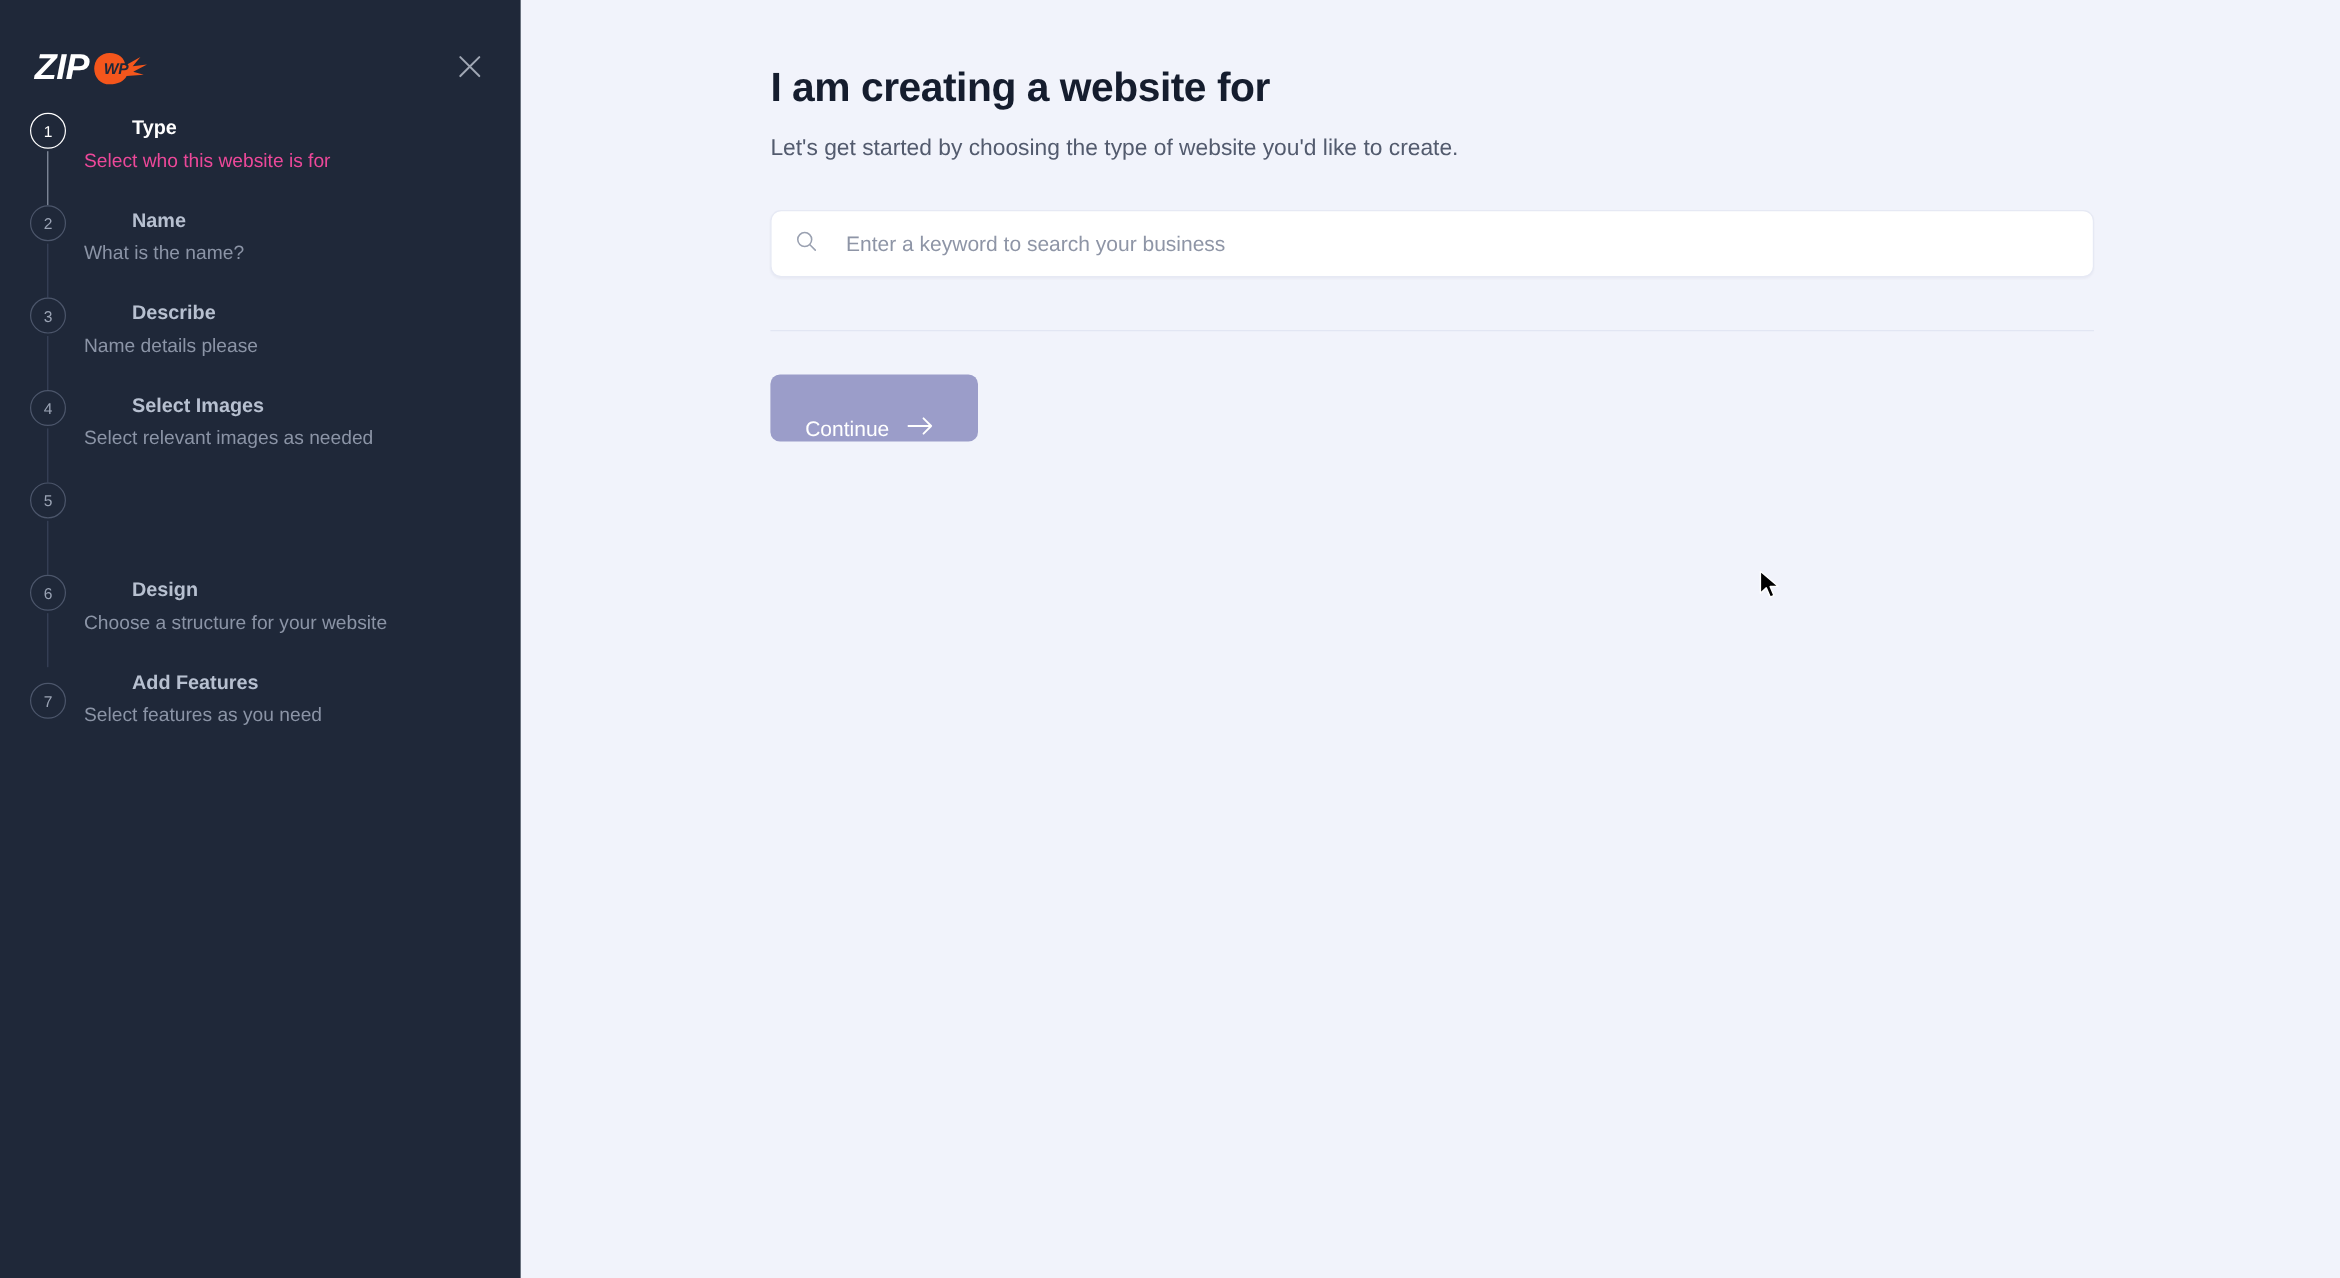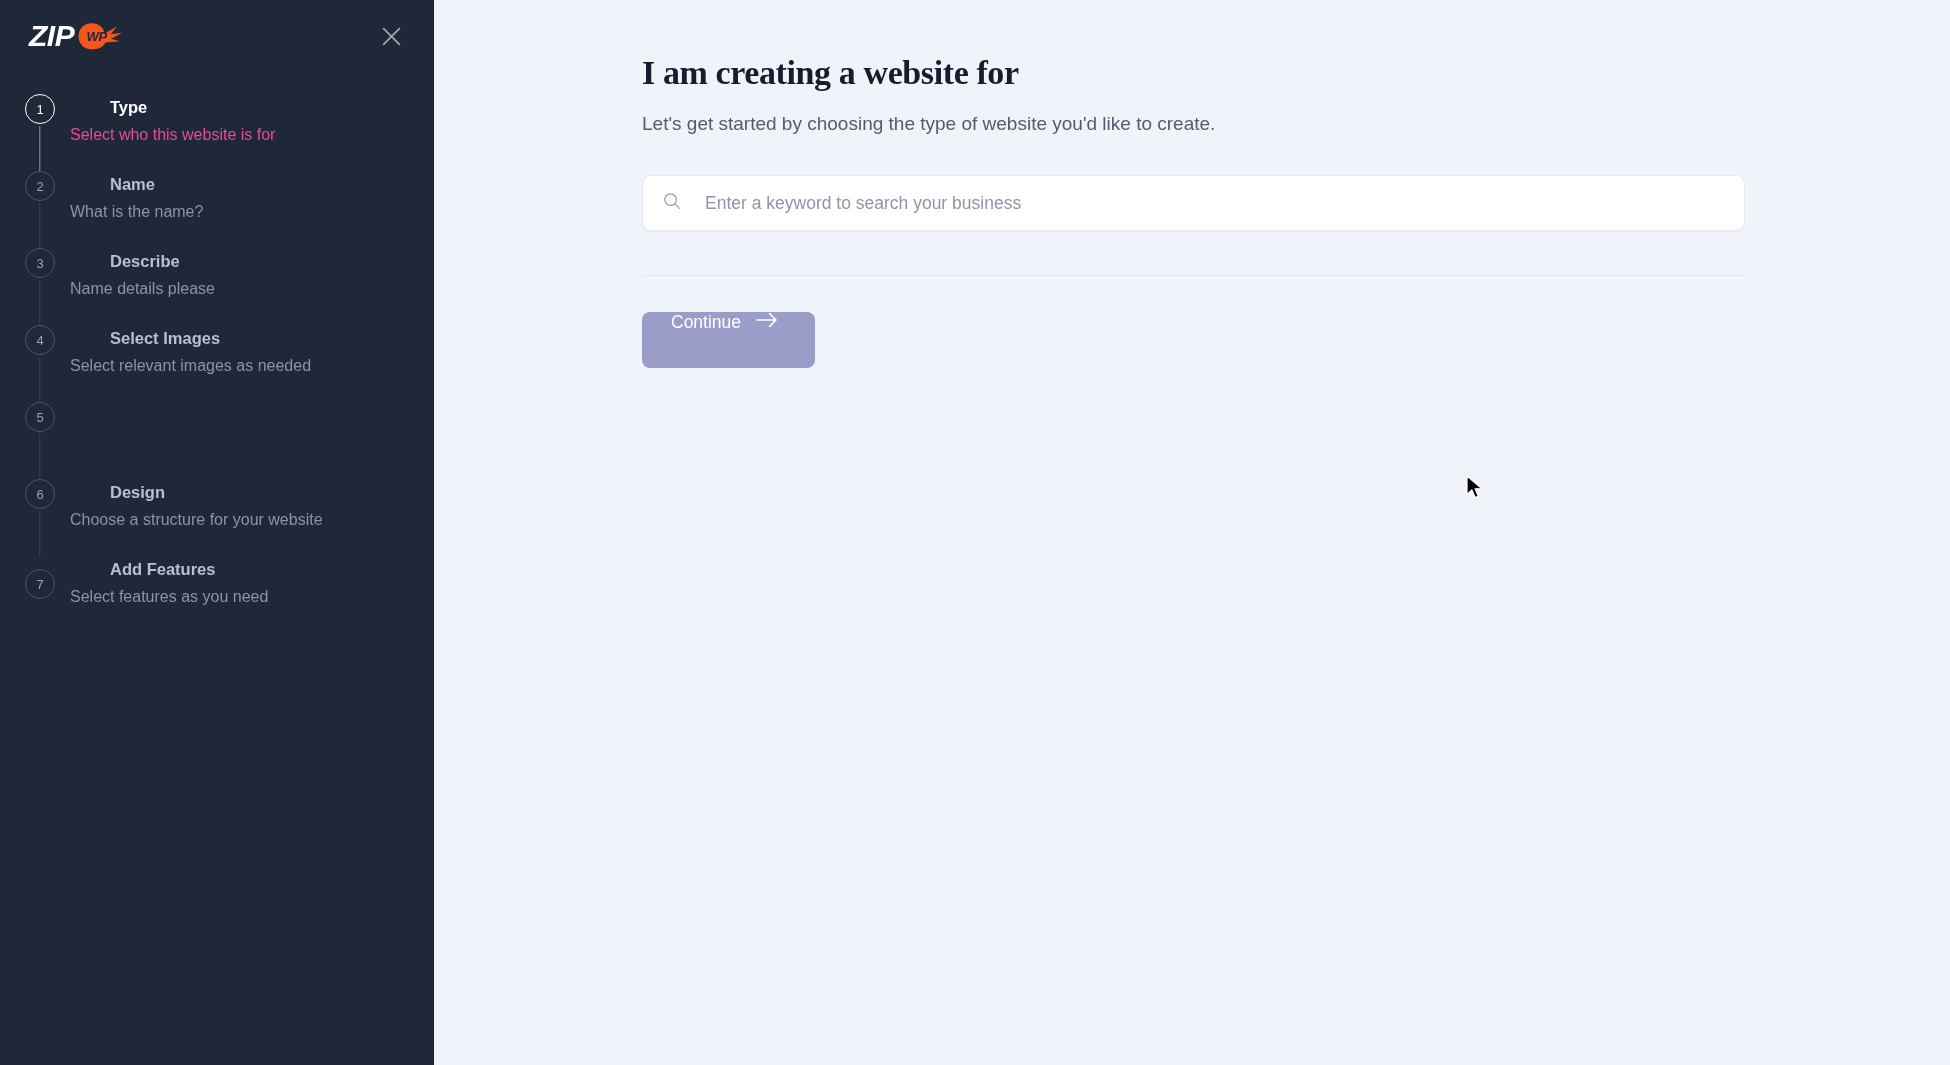--- a/index.html
+++ b/index.html
@@ -25,21 +25,21 @@
     width: 434px;
     height: 1065px;
     background: #1f2839;
     flex: 0 0 434px;
     position: relative;
   }
 
   .sidebar-header {
     height: 72px;
     display: flex;
-    align-items: center;
+    align-items: flex-end;
     justify-content: space-between;
     padding: 0 26px 0 29px;
   }
 
   .logo {
     display: flex;
     align-items: center;
     gap: 3px;
   }
   .logo-word {
@@ -166,21 +166,20 @@
     padding-left: 208px;
   }
   .content { width: 1103px; }
 
   .page-title {
     font-size: 34px;
     font-weight: 700;
     color: #151d2e;
     letter-spacing: -0.4px;
     line-height: 1.25;
-    font-family: Liberation Serif, serif;
   }
   .page-sub {
     margin-top: 16px;
     font-size: 19px;
     color: #535b6e;
     line-height: 1.4;
   }
 
   .search-wrap {
     margin-top: 38px;
@@ -220,21 +219,21 @@
     min-width: 173px;
     padding: 0 29px;
     border: none;
     border-radius: 8px;
     background: #9b9dc9;
     color: #ffffff;
     font-family: "Liberation Sans", "DejaVu Sans", sans-serif;
     font-size: 17.5px;
     font-weight: 400;
     display: inline-flex;
-    align-items: flex-start;
+    align-items: flex-end;
     gap: 15px;
     cursor: default;
   }
 
   .cursor {
     position: absolute;
     left: 1032px;
     top: 475px;
     pointer-events: none;
   }

